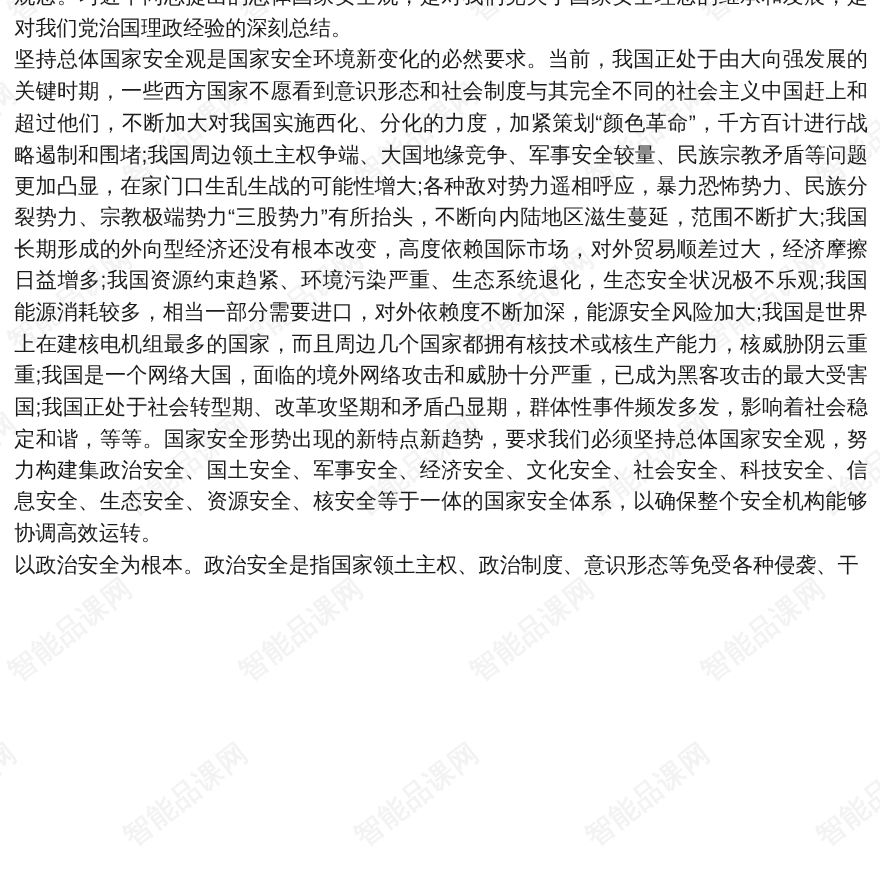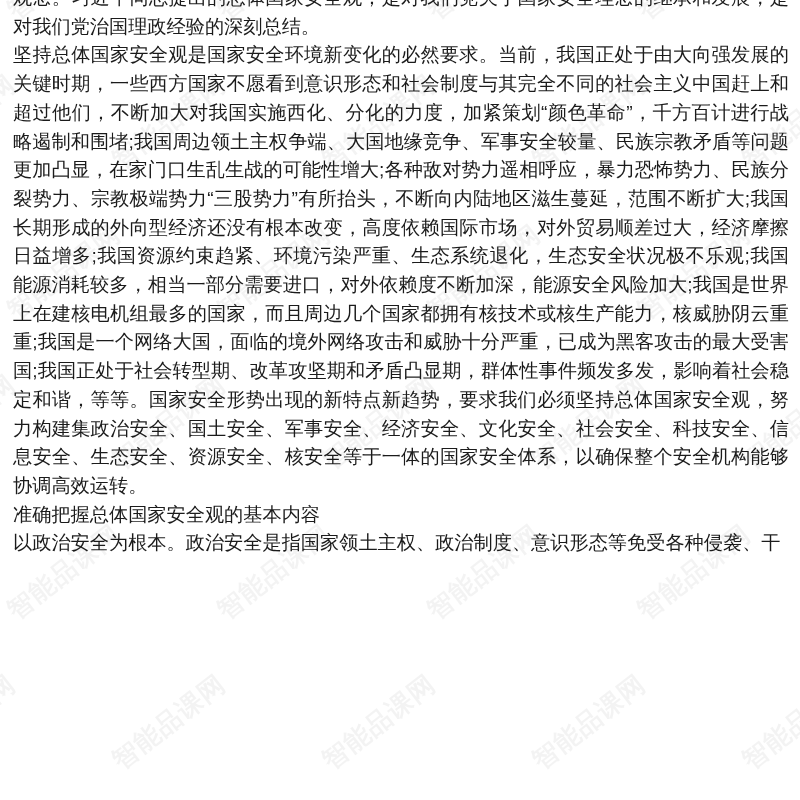--- a/index.html
+++ b/index.html
@@ -101,17 +101,16 @@
       <span class="watermark-text" style="color: rgb(0, 0, 0); opacity: 0.045; left: -105px; top: 750px;">智能品课网</span>
       <span class="watermark-text" style="color: rgb(0, 0, 0); opacity: 0.045; left: 105px; top: 750px;">智能品课网</span>
       <span class="watermark-text" style="color: rgb(0, 0, 0); opacity: 0.045; left: 315px; top: 750px;">智能品课网</span>
       <span class="watermark-text" style="color: rgb(0, 0, 0); opacity: 0.045; left: 525px; top: 750px;">智能品课网</span>
       <span class="watermark-text" style="color: rgb(0, 0, 0); opacity: 0.045; left: 735px; top: 750px;">智能品课网</span>
     </div>
 
   <div id="doc-body">
     <p class="para">观念。习近平同志提出的总体国家安全观，是对我们党关于国家安全理念的继承和发展，是对我们党治国理政经验的深刻总结。</p>
     <p class="para">坚持总体国家安全观是国家安全环境新变化的必然要求。当前，我国正处于由大向强发展的关键时期，一些西方国家不愿看到意识形态和社会制度与其完全不同的社会主义中国赶上和超过他们，不断加大对我国实施西化、分化的力度，加紧策划“颜色革命”，千方百计进行战略遏制和围堵;我国周边领土主权争端、大国地缘竞争、军事安全较量、民族宗教矛盾等问题更加凸显，在家门口生乱生战的可能性增大;各种敌对势力遥相呼应，暴力恐怖势力、民族分裂势力、宗教极端势力“三股势力”有所抬头，不断向内陆地区滋生蔓延，范围不断扩大;我国长期形成的外向型经济还没有根本改变，高度依赖国际市场，对外贸易顺差过大，经济摩擦日益增多;我国资源约束趋紧、环境污染严重、生态系统退化，生态安全状况极不乐观;我国能源消耗较多，相当一部分需要进口，对外依赖度不断加深，能源安全风险加大;我国是世界上在建核电机组最多的国家，而且周边几个国家都拥有核技术或核生产能力，核威胁阴云重重;我国是一个网络大国，面临的境外网络攻击和威胁十分严重，已成为黑客攻击的最大受害国;我国正处于社会转型期、改革攻坚期和矛盾凸显期，群体性事件频发多发，影响着社会稳定和谐，等等。国家安全形势出现的新特点新趋势，要求我们必须坚持总体国家安全观，努力构建集政治安全、国土安全、军事安全、经济安全、文化安全、社会安全、科技安全、信息安全、生态安全、资源安全、核安全等于一体的国家安全体系，以确保整个安全机构能够协调高效运转。</p>
-    <p class="para heading">准确把握总体国家安全观的基本内容</p>
     <p class="para flush">以政治安全为根本。政治安全是指国家领土主权、政治制度、意识形态等免受各种侵袭、干</p>
   </div>
 
 </div>
 
 </body></html>

